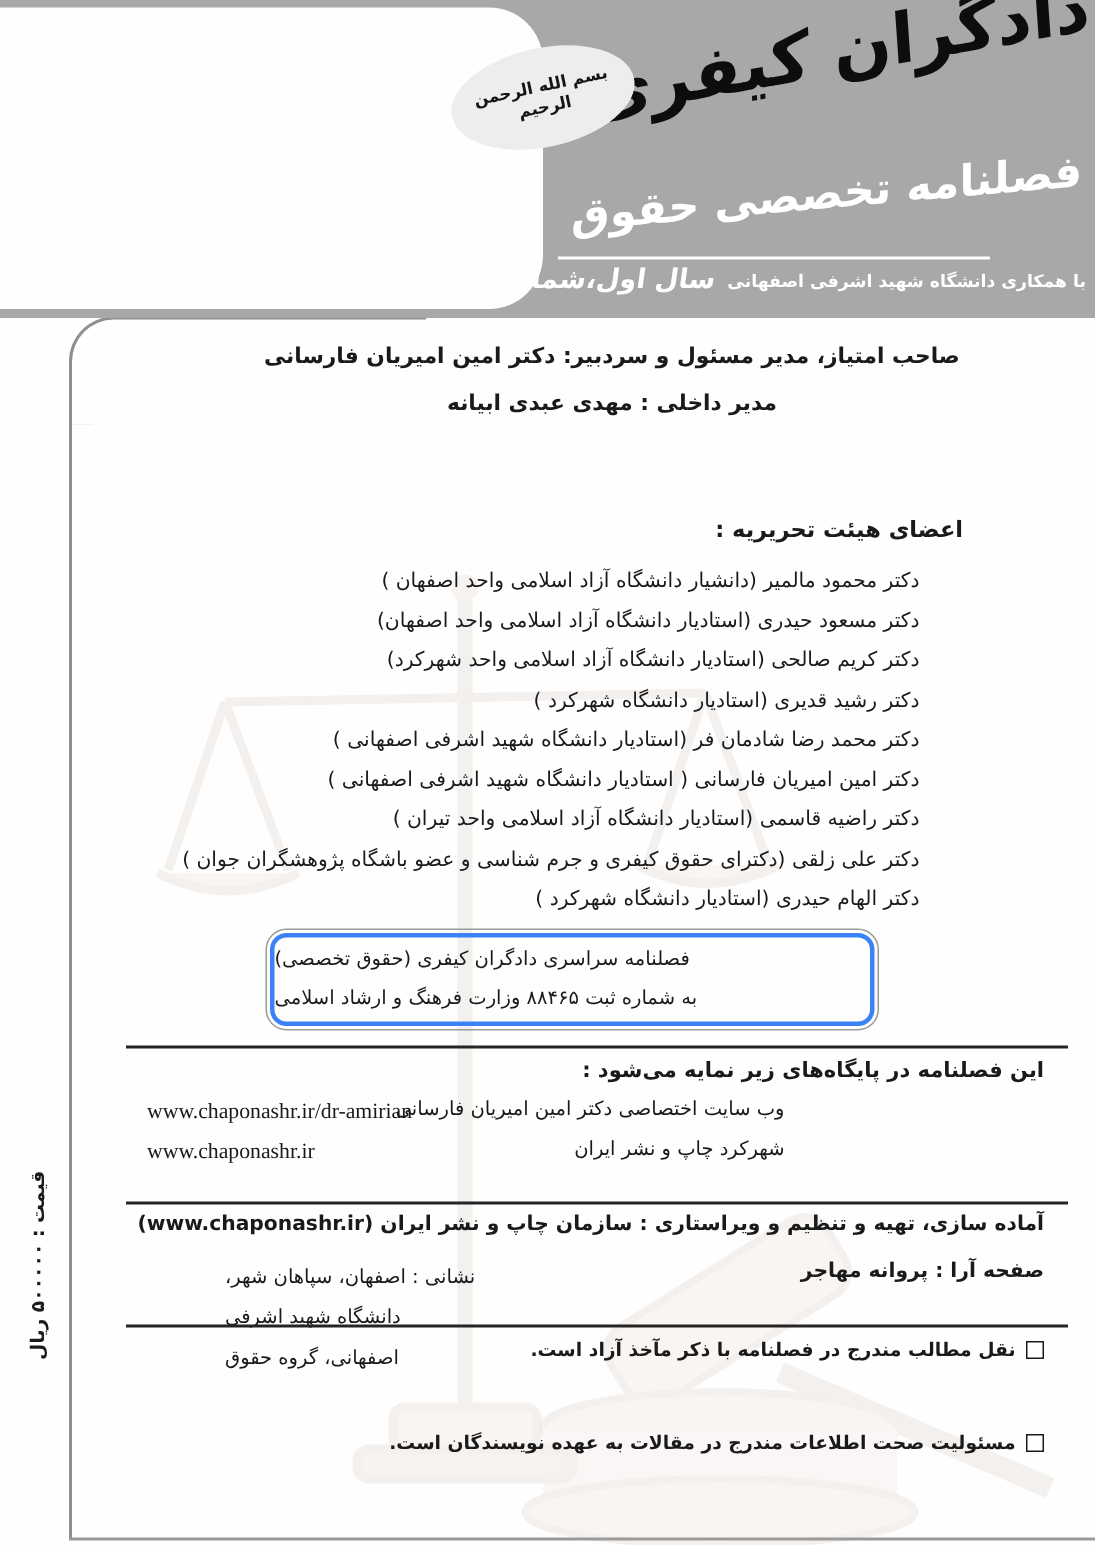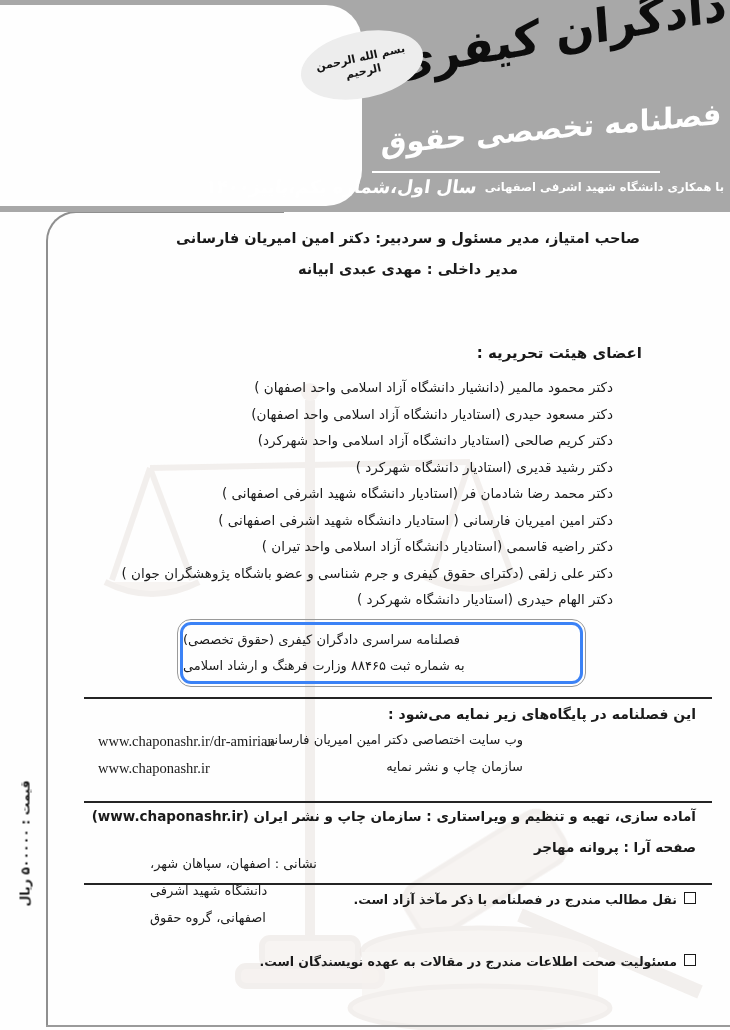--- a/index.html
+++ b/index.html
@@ -53,22 +53,22 @@
   .rule{position:absolute;left:84px;width:628px;height:2px;background:#242424;}
   .rule1{top:697px;} .rule2{top:801px;} .rule3{top:883px;}
   .idx-heading{position:absolute;top:706px;right:34px;font-weight:bold;font-size:14px;}
   .idx-name1{position:absolute;top:732px;right:207px;font-size:13px;}
   .idx-name2{position:absolute;top:759px;right:207px;font-size:13px;}
   .idx-url{direction:ltr;font-family:"Liberation Serif",serif;font-size:14.5px;}
   .idx-url1{position:absolute;top:733px;left:98px;}
   .idx-url2{position:absolute;top:760px;left:98px;}
   .prod-line1{position:absolute;top:808px;right:34px;font-weight:bold;font-size:13.5px;white-space:nowrap;}
   .prod-layout{position:absolute;top:839px;right:34px;font-weight:bold;font-size:13.5px;white-space:nowrap;margin-left:27px;}
-  .prod-address{position:absolute;top:838px;left:150px;width:212px;font-size:13px;line-height:27px;direction:rtl;text-align:left;margin-top:12px;}
-  .note-row{position:absolute;right:34px;display:flex;align-items:flex-start;gap:7px;direction:rtl;font-weight:bold;font-size:12.5px;white-space:nowrap;}
+  .prod-address{position:absolute;top:838px;left:150px;width:212px;font-size:13px;line-height:27px;direction:rtl;text-align:left;}
+  .note-row{position:absolute;right:34px;display:flex;align-items:center;gap:7px;direction:rtl;font-weight:bold;font-size:12.5px;white-space:nowrap;}
   .note1{top:892px;} .note2{top:954px;}
   .note-box{display:inline-block;width:10px;height:10px;border:1.6px solid #1a1a1a;background:#fff;flex:0 0 auto;}
   .price{
     position:absolute;top:836px;left:-50px;width:150px;text-align:center;
     transform:rotate(-90deg);font-size:12.5px;font-weight:bold;direction:rtl;white-space:nowrap;
   }
 </style>
 </head>
 <body>
 
@@ -139,21 +139,21 @@
       <div class="reg-box-inner">
         <div>فصلنامه سراسری دادگران کیفری (حقوق تخصصی)</div>
         <div>به شماره ثبت  ۸۸۴۶۵  وزارت فرهنگ و ارشاد اسلامی</div>
       </div>
     </div>
 
     <div class="rule rule1"></div>
     <div class="idx-heading">این فصلنامه در پایگاه‌های زیر نمایه می‌شود :</div>
     <div class="idx-name1">وب سایت اختصاصی دکتر امین امیریان فارسانی</div>
     <div class="idx-url idx-url1">www.chaponashr.ir/dr-amirian</div>
-    <div class="idx-name2">سازمان چاپ و نشر نمایه</div>
+    <div class="idx-name2">شهرکرد چاپ و نشر ایران</div>
     <div class="idx-url idx-url2">www.chaponashr.ir</div>
 
     <div class="rule rule2"></div>
     <div class="prod-line1">آماده سازی، تهیه و تنظیم و ویراستاری : سازمان چاپ و نشر ایران (www.chaponashr.ir)</div>
     <div class="prod-layout">صفحه آرا : پروانه مهاجر</div>
     <div class="prod-address">
       <div>نشانی : اصفهان، سپاهان شهر، دانشگاه شهید اشرفی</div>
       <div>اصفهانی، گروه حقوق</div>
     </div>
 

